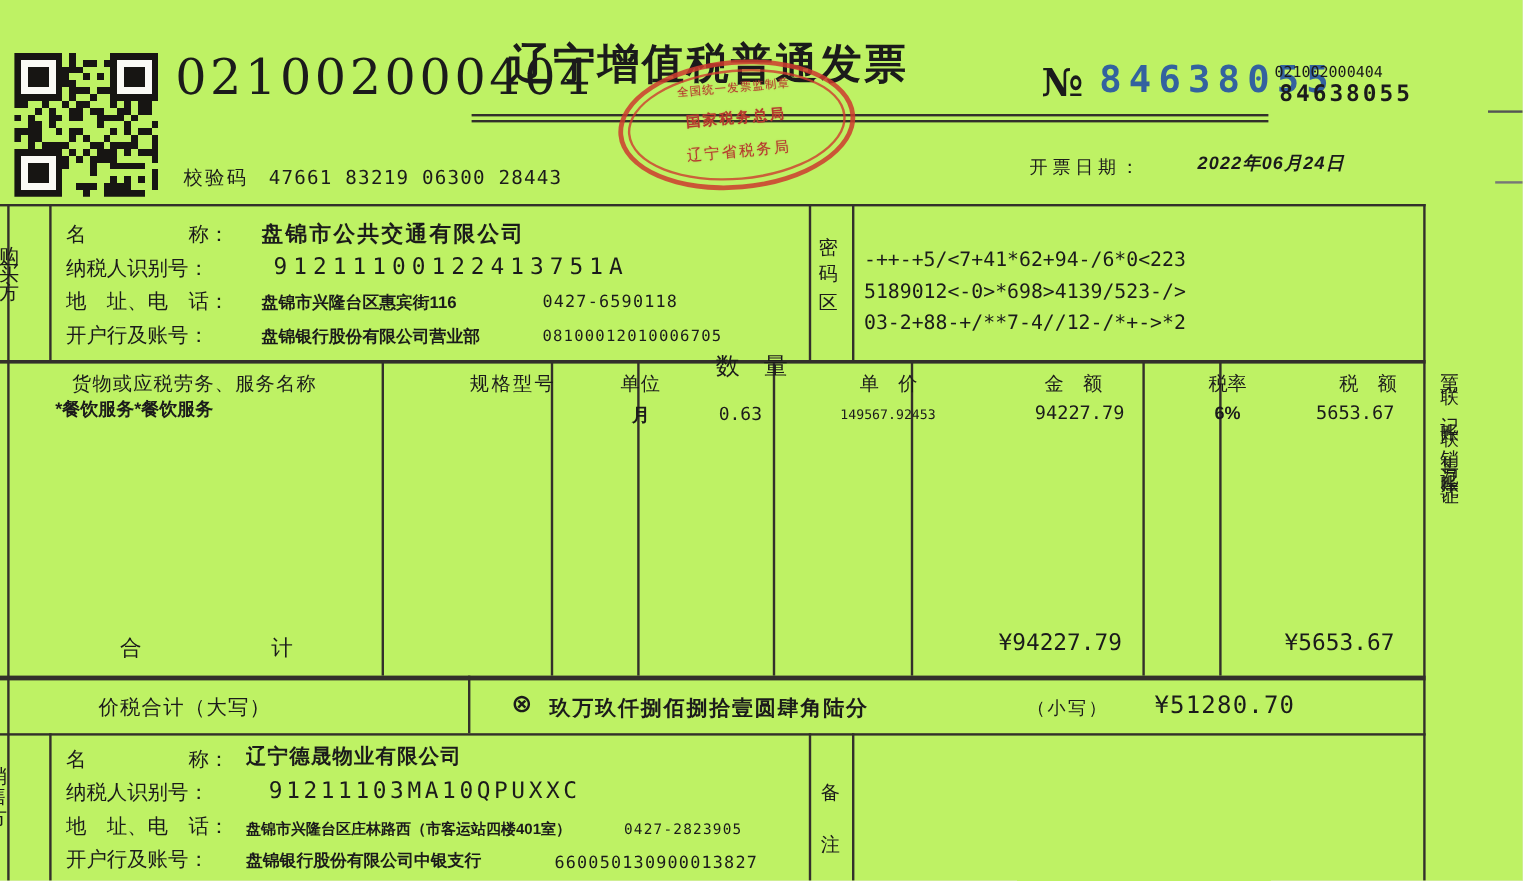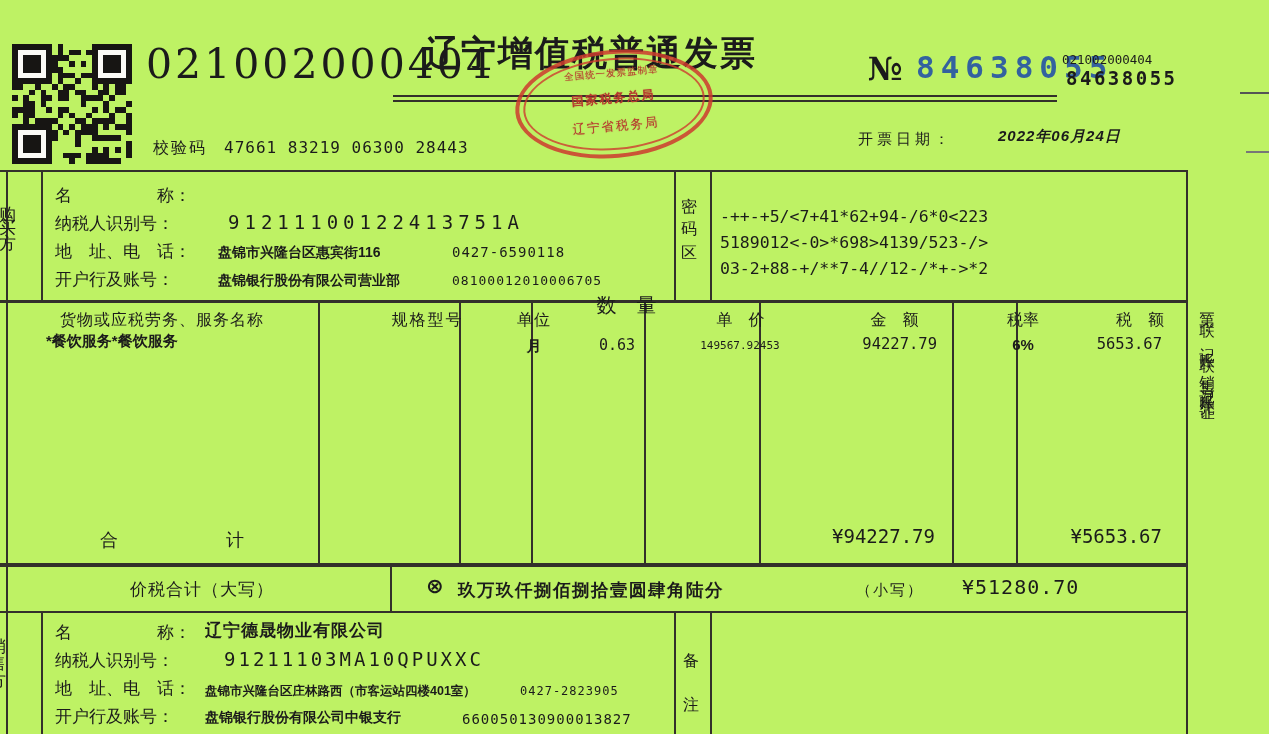--- a/index.html
+++ b/index.html
@@ -225,20 +225,21 @@
 
   <div class="vl" style="left:390px;top:563px;height:48px;"></div>
 
   <div class="vl" style="left:41px;top:611px;height:123px;"></div>
   <div class="vl" style="left:674px;top:611px;height:123px;"></div>
   <div class="vl" style="left:710px;top:611px;height:123px;"></div>
 
   <div class="abs vtext" style="left:-4px;top:192px;font-size:17px;letter-spacing:14px;">购买方</div>
 
   <div class="abs" style="left:55px;top:184px;font-size:17px;">名　　　　　称：</div>
+  <div class="abs b" style="left:218px;top:183px;font-size:18px;letter-spacing:2px;">盘锦市公共交通有限公司</div>
 
   <div class="abs" style="left:55px;top:212px;font-size:17px;">纳税人识别号：</div>
   <div class="abs mono" style="left:228px;top:211px;font-size:19px;letter-spacing:5px;">91211100122413751A</div>
 
   <div class="abs" style="left:55px;top:240px;font-size:17px;">地　址、电　话：</div>
   <div class="abs b" style="left:218px;top:244px;font-size:14px;">盘锦市兴隆台区惠宾街116</div>
   <div class="abs mono" style="left:452px;top:244px;font-size:14px;letter-spacing:1px;">0427-6590118</div>
 
   <div class="abs" style="left:55px;top:268px;font-size:17px;">开户行及账号：</div>
   <div class="abs b" style="left:218px;top:272px;font-size:14px;">盘锦银行股份有限公司营业部</div>
@@ -264,21 +265,21 @@
   <div class="abs mono rt" style="left:531px;top:336px;width:104px;font-size:15px;">0.63</div>
   <div class="abs mono ctr" style="left:646px;top:339px;width:110px;font-size:11px;">149567.92453</div>
   <div class="abs mono rt" style="left:759px;top:335px;width:178px;font-size:15.5px;">94227.79</div>
   <div class="abs b ctr" style="left:952px;top:336px;width:64px;font-size:15px;">6%</div>
   <div class="abs mono rt" style="left:1016px;top:335px;width:146px;font-size:15.5px;">5653.67</div>
 
   <div class="abs" style="left:100px;top:528px;font-size:18px;">合　　　　　　计</div>
   <div class="abs mono rt" style="left:759px;top:525px;width:176px;font-size:19px;">¥94227.79</div>
   <div class="abs mono rt" style="left:1016px;top:525px;width:146px;font-size:19px;">¥5653.67</div>
 
-  <div class="abs" style="left:82px;top:578px;font-size:17px;letter-spacing:1px;margin-left:48px;">价税合计（大写）</div>
+  <div class="abs" style="left:82px;top:578px;font-size:17px;letter-spacing:1px;">价税合计（大写）</div>
   <div class="abs b" style="left:426px;top:574px;font-size:21px;">⊗</div>
   <div class="abs b" style="left:458px;top:578px;font-size:17.5px;letter-spacing:1.5px;">玖万玖仟捌佰捌拾壹圆肆角陆分</div>
   <div class="abs" style="left:856px;top:581px;font-size:15px;letter-spacing:2px;">（小写）</div>
   <div class="abs mono" style="left:962px;top:575px;font-size:20px;letter-spacing:1px;">¥51280.70</div>
 
   <div class="abs vtext" style="left:-14px;top:625px;font-size:17px;letter-spacing:16px;">销售方</div>
 
   <div class="abs" style="left:55px;top:621px;font-size:17px;">名　　　　　称：</div>
   <div class="abs b" style="left:205px;top:619px;font-size:17px;letter-spacing:1px;">辽宁德晟物业有限公司</div>
 

